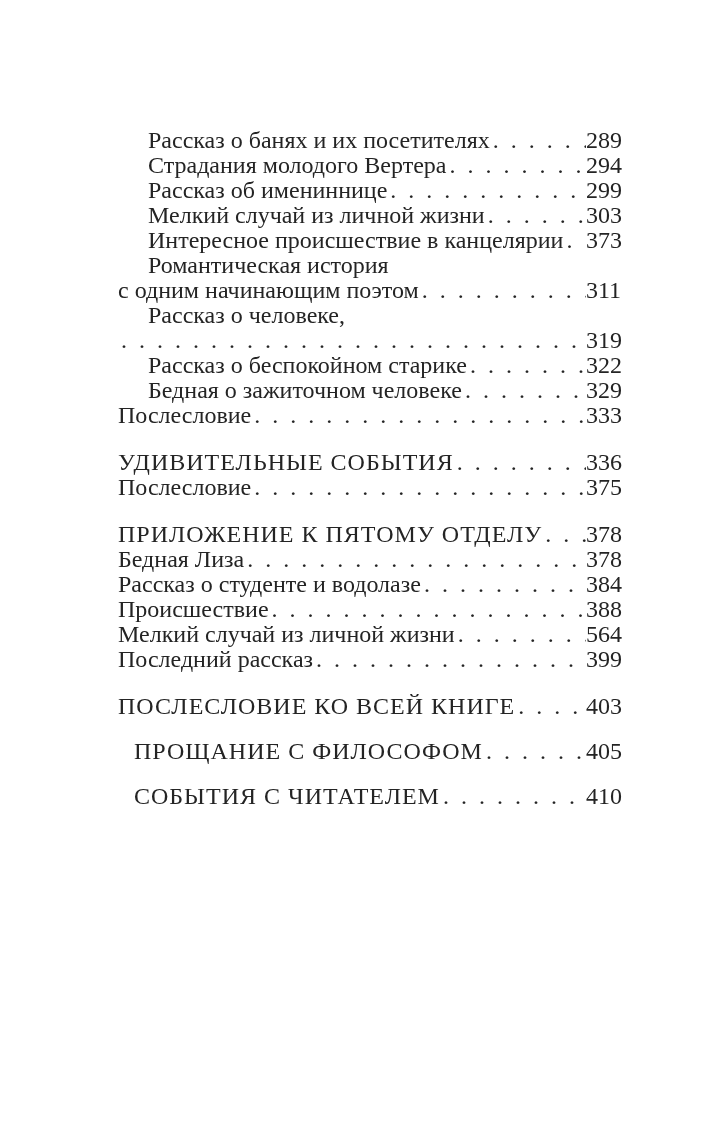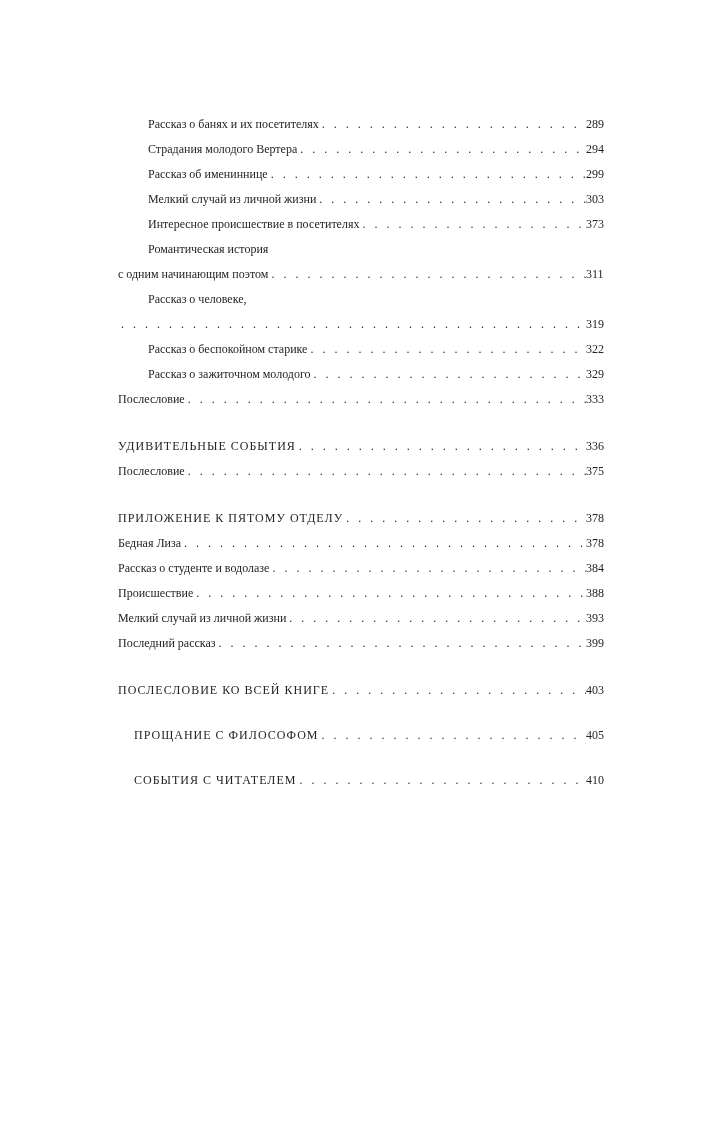--- a/index.html
+++ b/index.html
@@ -10,24 +10,24 @@
     width: 709px;
     height: 1122px;
     position: relative;
     background: #ffffff;
     font-family: "Liberation Serif", "DejaVu Serif", serif;
     color: #242424;
     overflow: hidden;
   }
   .toc {
     position: absolute;
-    top: 112px;
+    top: 128px;
     left: 118px;
     width: 504px;
-    font-size: 12px;
+    font-size: 24px;
     line-height: 25px;
   }
   .row {
     display: flex;
     align-items: baseline;
     height: 25px;
     white-space: nowrap;
   }
   .row.indent { padding-left: 30px; }
   .row.gap-section { margin-top: 22px; }
@@ -72,21 +72,21 @@
       <span class="title">Рассказ об имениннице</span>
       <span class="leader" aria-hidden="true">. . . . . . . . . . . . . . . . . . . . . . . . . . . . . . . . . . . . . . . .</span>
       <span class="num">299</span>
     </div>
     <div class="row indent">
       <span class="title">Мелкий случай из личной жизни</span>
       <span class="leader" aria-hidden="true">. . . . . . . . . . . . . . . . . . . . . . . . . . . . . . . . . . . . . . . .</span>
       <span class="num">303</span>
     </div>
     <div class="row indent">
-      <span class="title">Интересное происшествие в посетителях</span>
+      <span class="title">Интересное происшествие в канцелярии</span>
       <span class="leader" aria-hidden="true">. . . . . . . . . . . . . . . . . . . . . . . . . . . . . . . . . . . . . . . .</span>
       <span class="num">373</span>
     </div>
     <div class="row indent">
       <span class="title">Романтическая история</span>
 
     </div>
     <div class="row">
       <span class="title">с одним начинающим поэтом</span>
       <span class="leader" aria-hidden="true">. . . . . . . . . . . . . . . . . . . . . . . . . . . . . . . . . . . . . . . .</span>
@@ -99,21 +99,21 @@
     <div class="row">
       <span class="leader" aria-hidden="true">. . . . . . . . . . . . . . . . . . . . . . . . . . . . . . . . . . . . . . . .</span>
       <span class="num">319</span>
     </div>
     <div class="row indent">
       <span class="title">Рассказ о беспокойном старике</span>
       <span class="leader" aria-hidden="true">. . . . . . . . . . . . . . . . . . . . . . . . . . . . . . . . . . . . . . . .</span>
       <span class="num">322</span>
     </div>
     <div class="row indent">
-      <span class="title">Рассказ о зажиточном молодого</span>
+      <span class="title">Бедная о зажиточном человеке</span>
       <span class="leader" aria-hidden="true">. . . . . . . . . . . . . . . . . . . . . . . . . . . . . . . . . . . . . . . .</span>
       <span class="num">329</span>
     </div>
     <div class="row">
       <span class="title">Послесловие</span>
       <span class="leader" aria-hidden="true">. . . . . . . . . . . . . . . . . . . . . . . . . . . . . . . . . . . . . . . .</span>
       <span class="num">333</span>
     </div>
     <div class="row caps gap-section">
       <span class="title">УДИВИТЕЛЬНЫЕ СОБЫТИЯ</span>
@@ -141,21 +141,21 @@
       <span class="num">384</span>
     </div>
     <div class="row">
       <span class="title">Происшествие</span>
       <span class="leader" aria-hidden="true">. . . . . . . . . . . . . . . . . . . . . . . . . . . . . . . . . . . . . . . .</span>
       <span class="num">388</span>
     </div>
     <div class="row">
       <span class="title">Мелкий случай из личной жизни</span>
       <span class="leader" aria-hidden="true">. . . . . . . . . . . . . . . . . . . . . . . . . . . . . . . . . . . . . . . .</span>
-      <span class="num">393</span>
+      <span class="num">564</span>
     </div>
     <div class="row">
       <span class="title">Последний рассказ</span>
       <span class="leader" aria-hidden="true">. . . . . . . . . . . . . . . . . . . . . . . . . . . . . . . . . . . . . . . .</span>
       <span class="num">399</span>
     </div>
     <div class="row caps gap-section">
       <span class="title">ПОСЛЕСЛОВИЕ КО ВСЕЙ КНИГЕ</span>
       <span class="leader" aria-hidden="true">. . . . . . . . . . . . . . . . . . . . . . . . . . . . . . . . . . . . . . . .</span>
       <span class="num">403</span>

